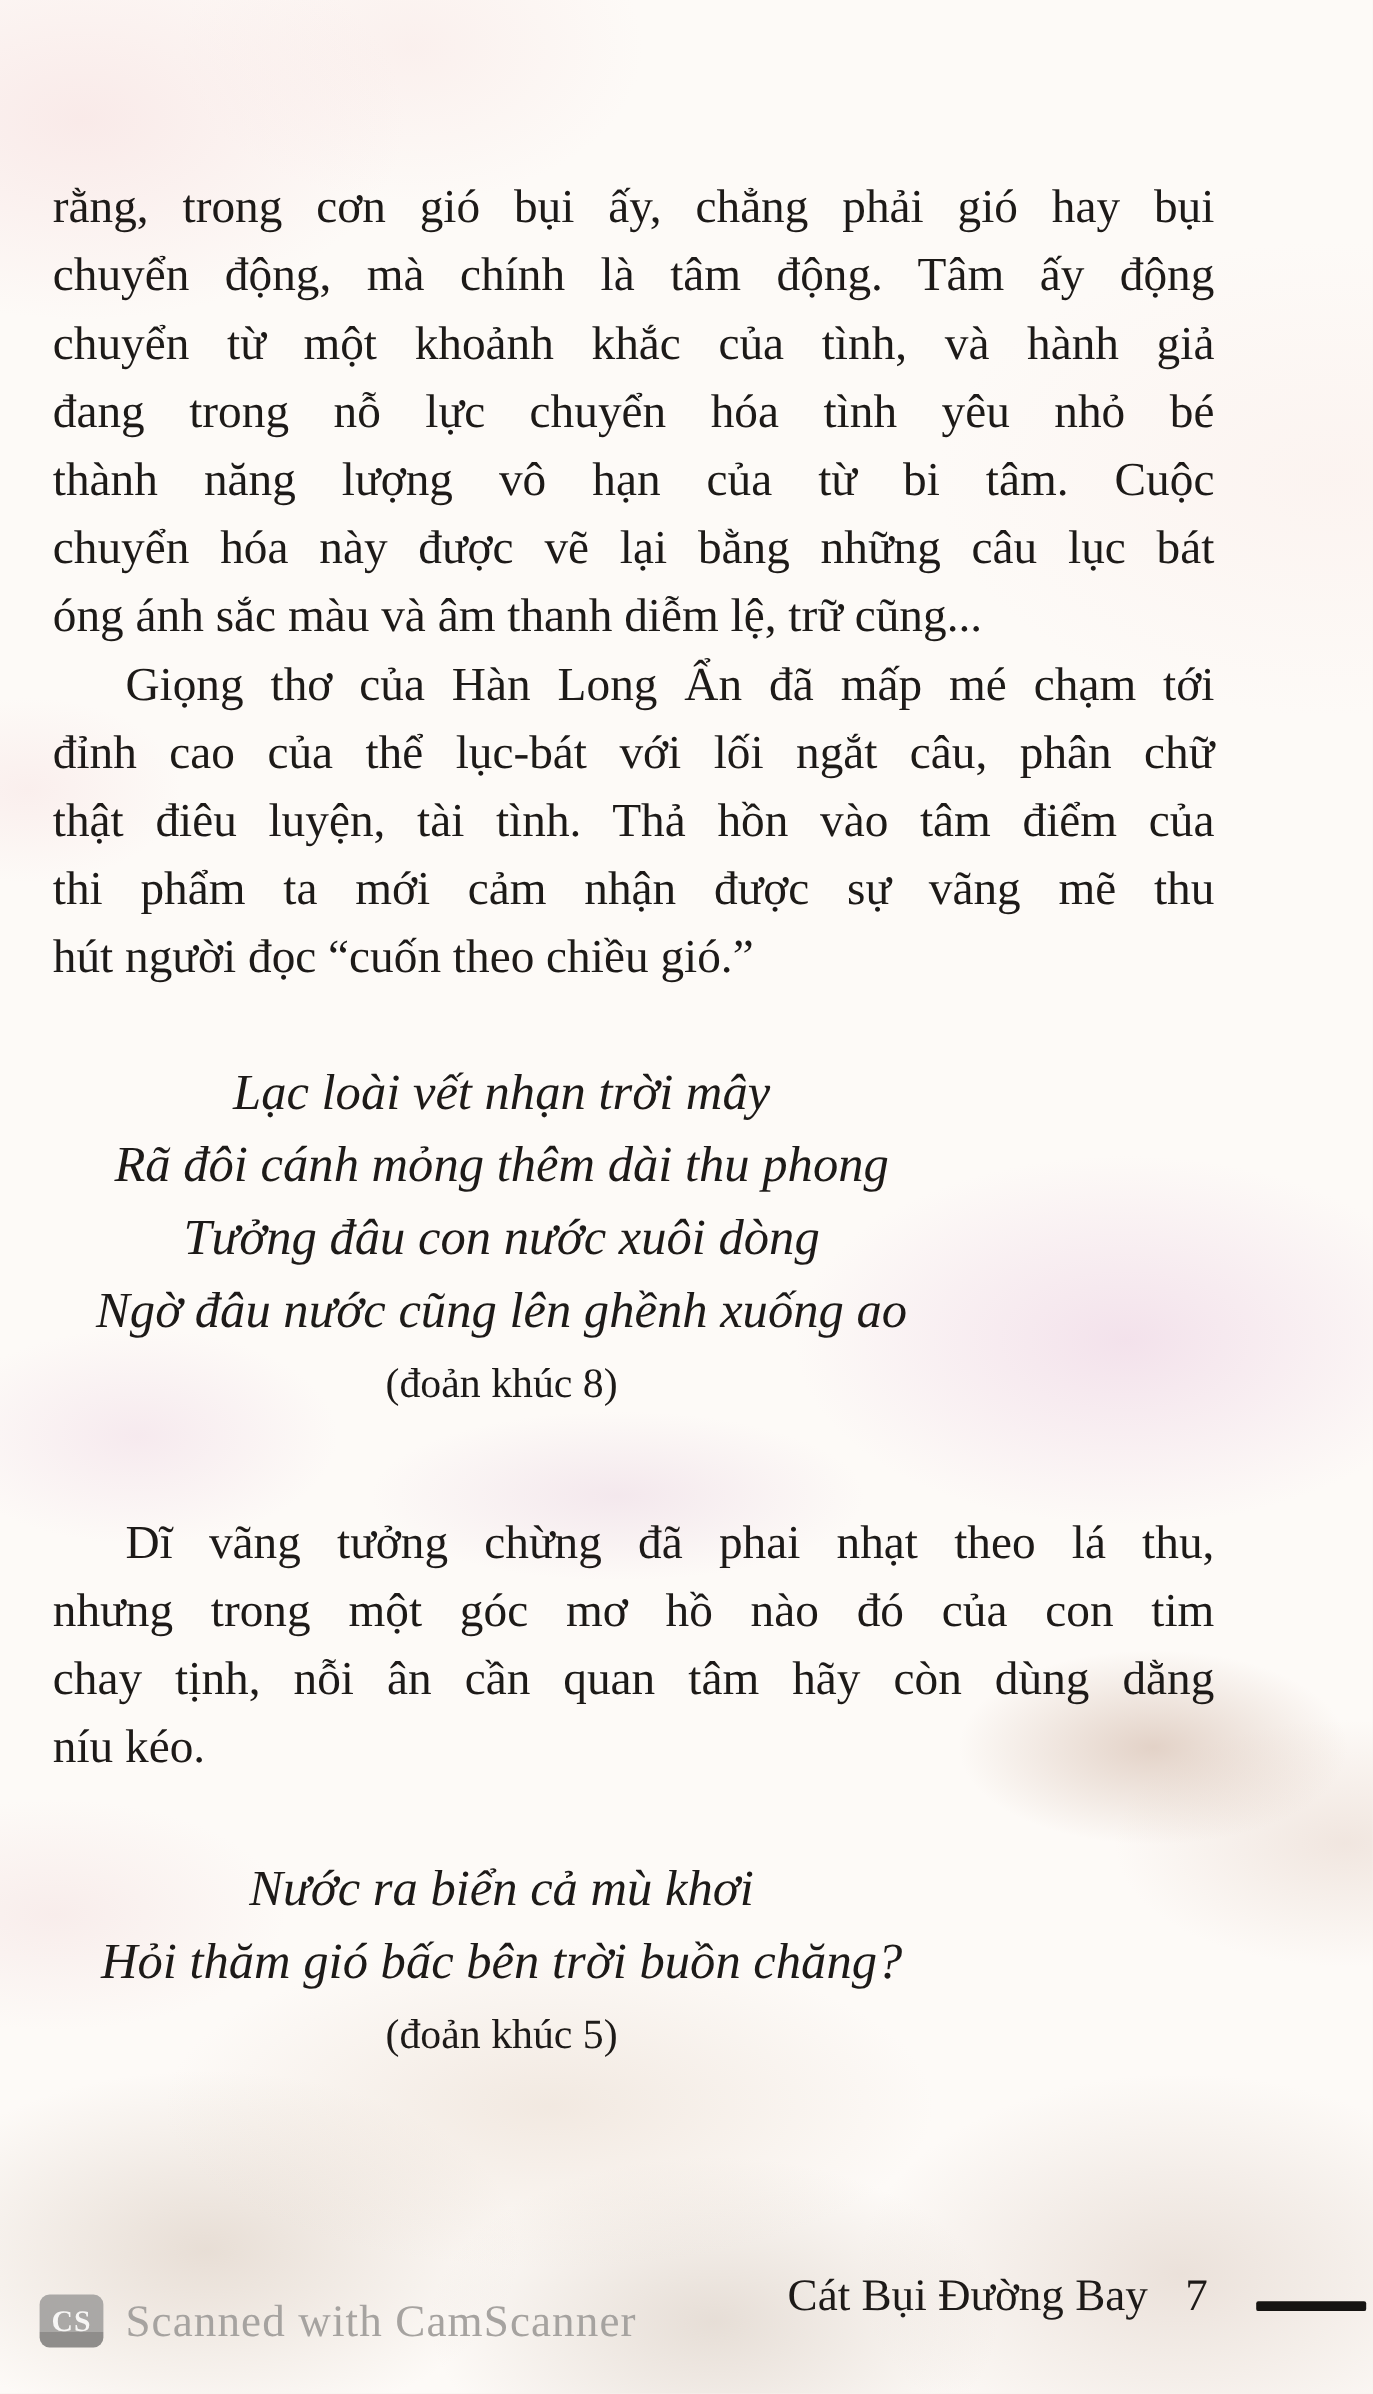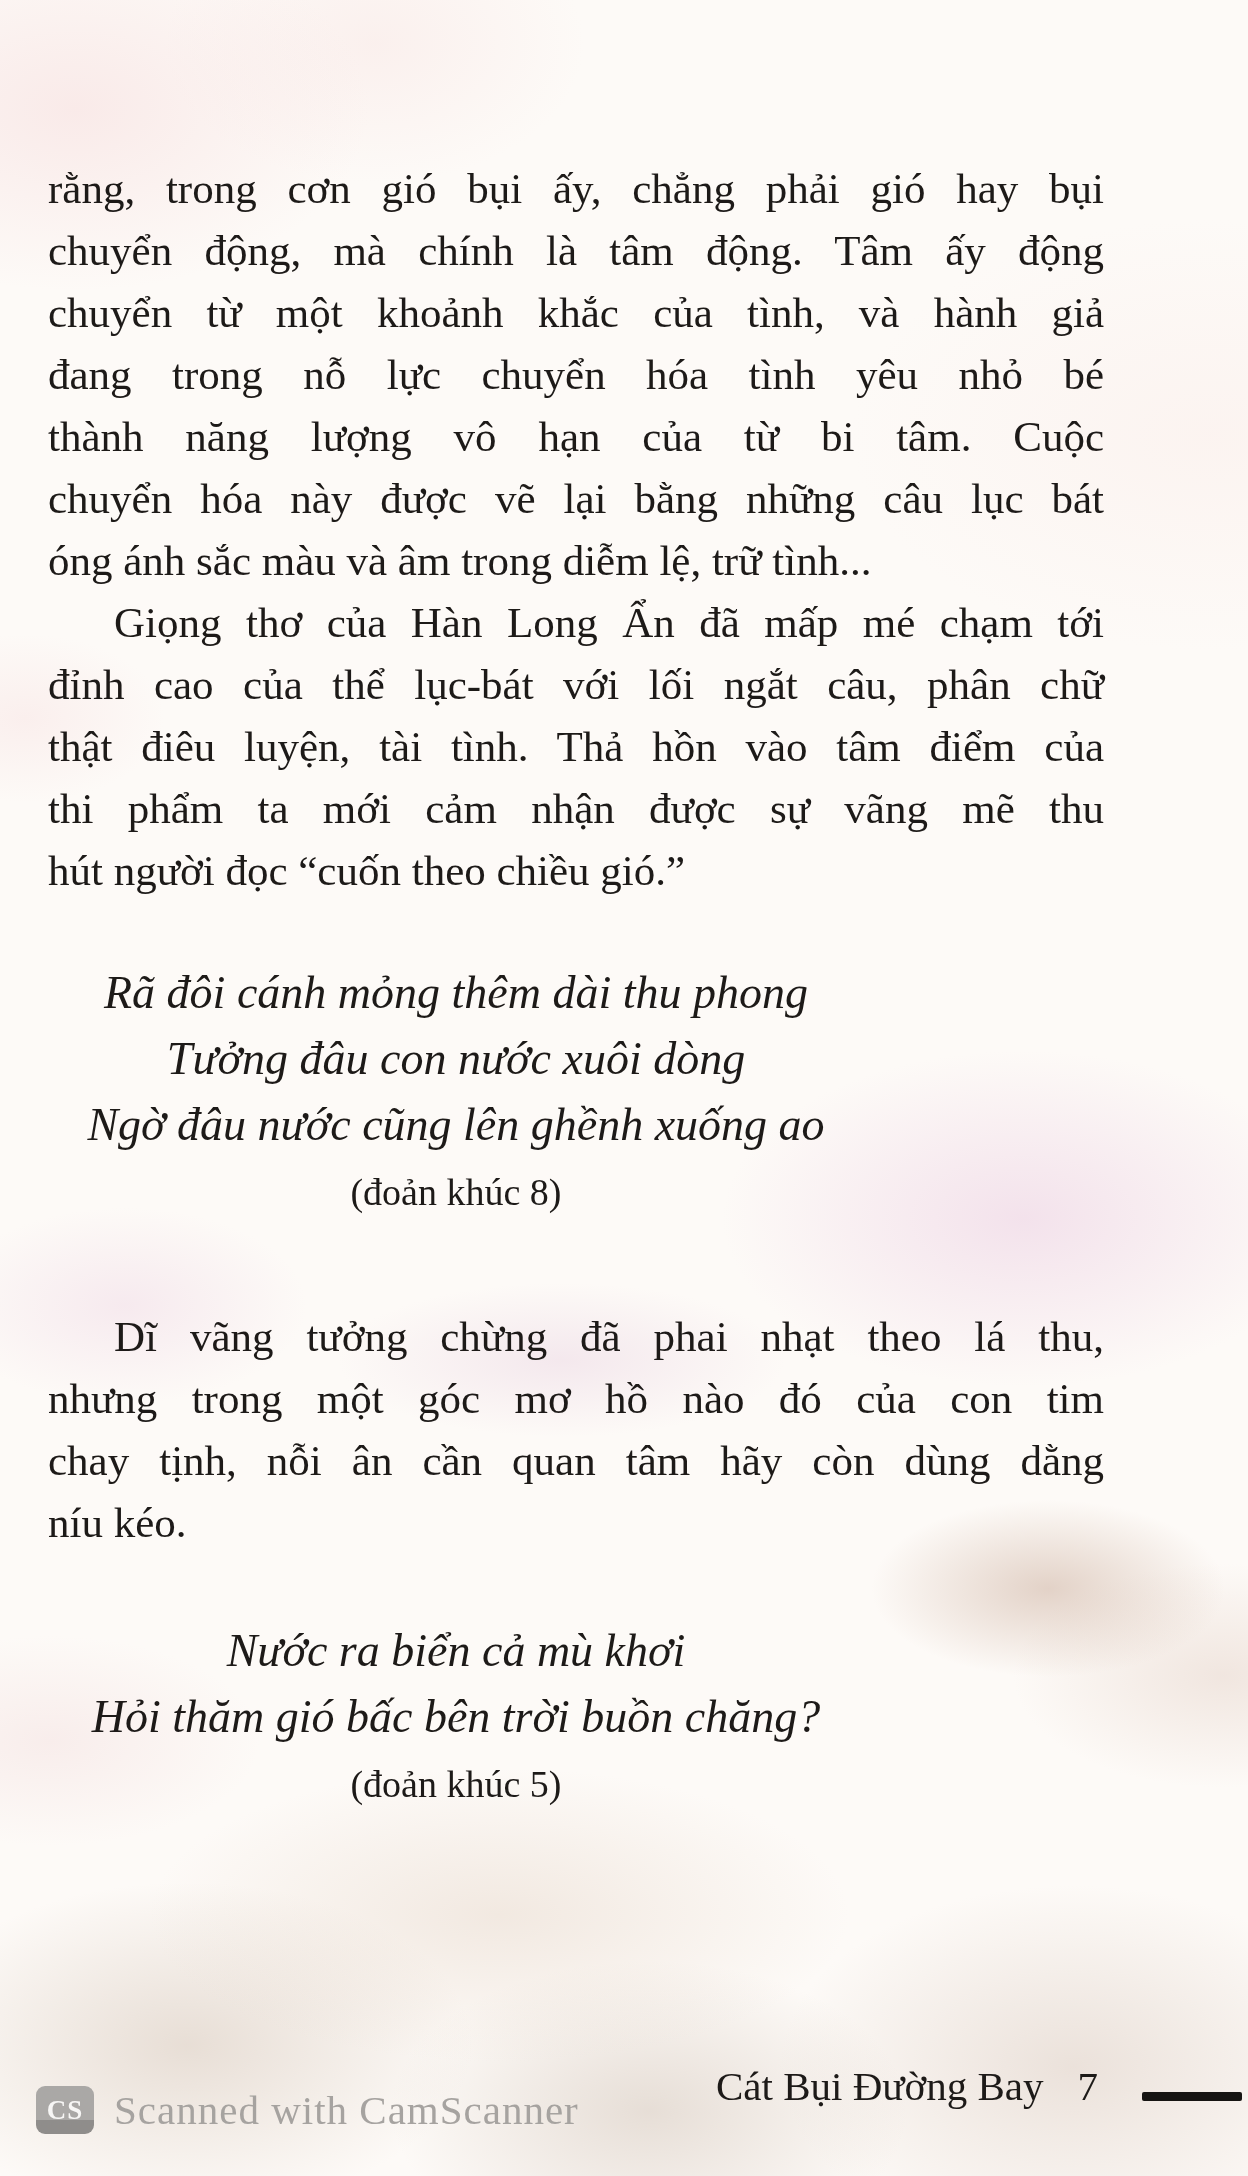--- a/index.html
+++ b/index.html
@@ -62,35 +62,36 @@
 
   <div class="content">
 
     <section>
       <div class="tl jl">rằng, trong cơn gió bụi ấy, chẳng phải gió hay bụi</div>
       <div class="tl jl">chuyển động, mà chính là tâm động. Tâm ấy động</div>
       <div class="tl jl">chuyển từ một khoảnh khắc của tình, và hành giả</div>
       <div class="tl jl">đang trong nỗ lực chuyển hóa tình yêu nhỏ bé</div>
       <div class="tl jl">thành năng lượng vô hạn của từ bi tâm. Cuộc</div>
       <div class="tl jl">chuyển hóa này được vẽ lại bằng những câu lục bát</div>
-      <div class="tl ll">óng ánh sắc màu và âm trong diễm lệ, trữ tình...</div>
+      <div class="tl ll">óng ánh sắc màu và âm thanh diễm lệ, trữ cũng...</div>
     </section>
 
     <section>
       <div class="tl jl ind">Giọng thơ của Hàn Long Ẩn đã mấp mé chạm tới</div>
       <div class="tl jl">đỉnh cao của thể lục-bát với lối ngắt câu, phân chữ</div>
       <div class="tl jl">thật điêu luyện, tài tình. Thả hồn vào tâm điểm của</div>
       <div class="tl jl">thi phẩm ta mới cảm nhận được sự vãng mẽ thu</div>
       <div class="tl ll">hút người đọc “cuốn theo chiều gió.”</div>
     </section>
 
     <section>
     </section>
 
     <section class="poem poem1">
+      <div class="pl">Lạc loài vết nhạn trời mây</div>
       <div class="pl">Rã đôi cánh mỏng thêm dài thu phong</div>
       <div class="pl">Tưởng đâu con nước xuôi dòng</div>
       <div class="pl">Ngờ đâu nước cũng lên ghềnh xuống ao</div>
       <div class="pcap">(đoản khúc 8)</div>
     </section>
 
     <section class="para4">
       <div class="tl jl ind">Dĩ vãng tưởng chừng đã phai nhạt theo lá thu,</div>
       <div class="tl jl">nhưng trong một góc mơ hồ nào đó của con tim</div>
       <div class="tl jl">chay tịnh, nỗi ân cần quan tâm hãy còn dùng dằng</div>

